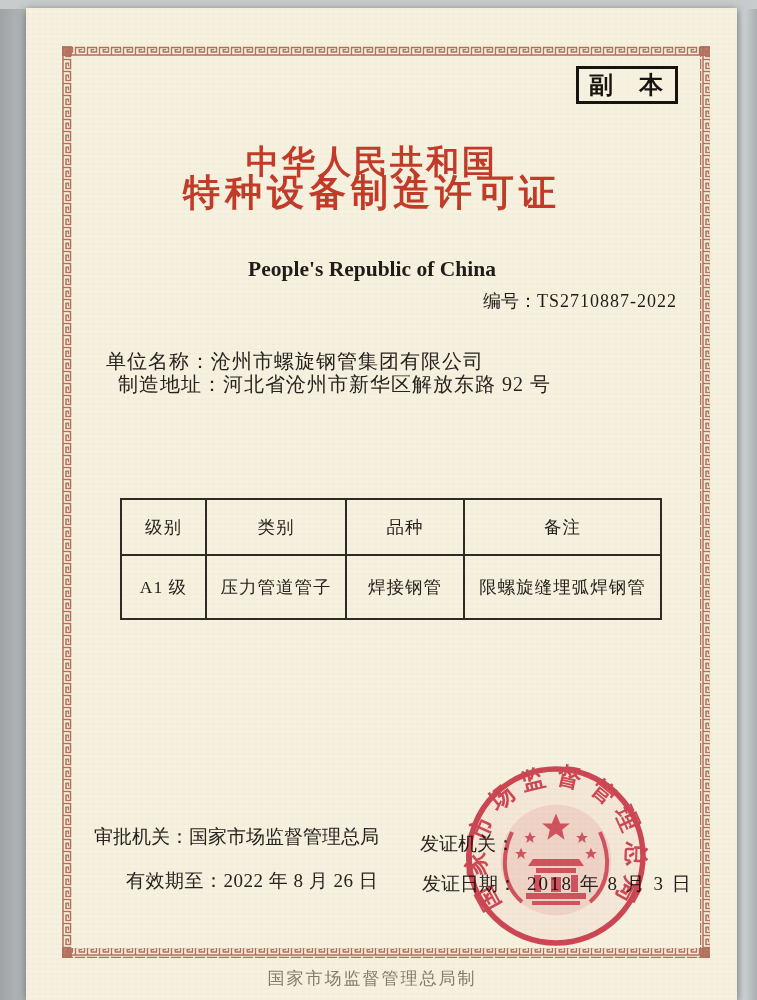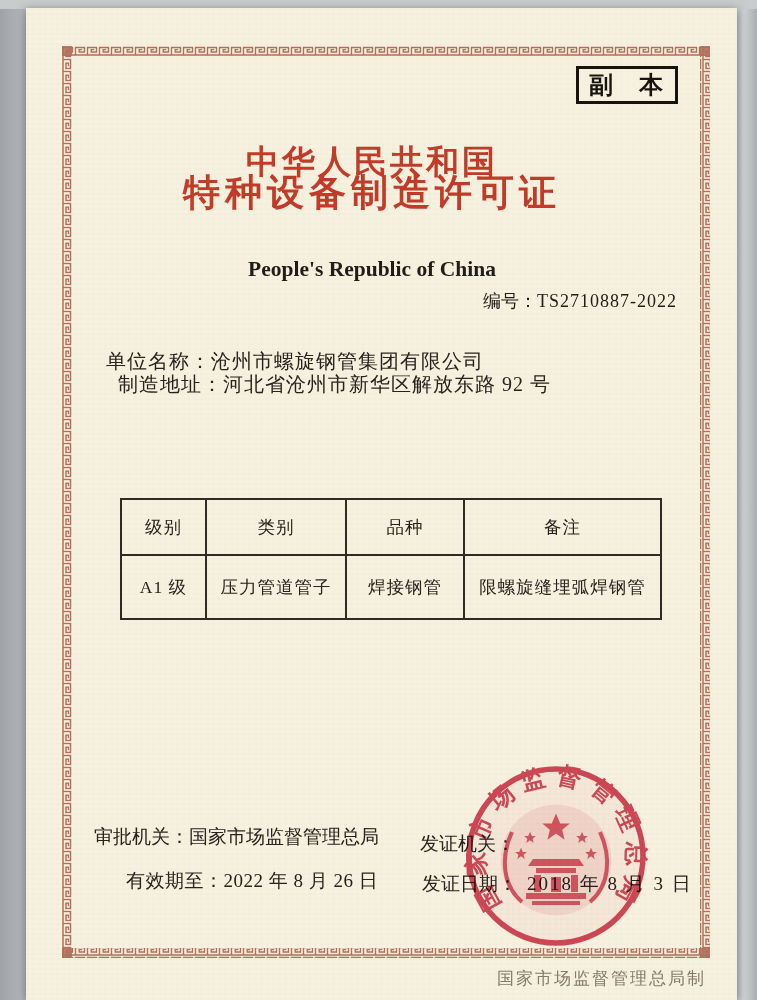--- a/index.html
+++ b/index.html
@@ -48,21 +48,21 @@
   table.lic th{height:38px;}
   table.lic td{height:46px;}
   .b-line{position:absolute;font-size:19px;white-space:nowrap;color:#26221e;}
   .b-approve{left:68px;top:816px;}
   .b-valid{left:52px;top:860px;letter-spacing:.5px;margin-left:48px;}
   .b-issuer{left:394px;top:823px;}
   .b-issuedate{left:396px;top:863px;}
   .b-issuedate .val{margin-left:10px;letter-spacing:2px;}
   .seal{position:absolute;left:434px;top:752px;mix-blend-mode:multiply;opacity:.94;}
   .page-footer{
-    position:absolute;left:12px;top:959px;width:668px;text-align:right;
+    position:absolute;left:12px;top:959px;width:668px;text-align:center;
     font-size:17px;letter-spacing:2px;color:#86796b;
     font-family:"Liberation Sans","DejaVu Sans",sans-serif;
   }
 </style>
 </head>
 <body>
 
 <div class="topstrip"></div>
 
 <div class="paper">

